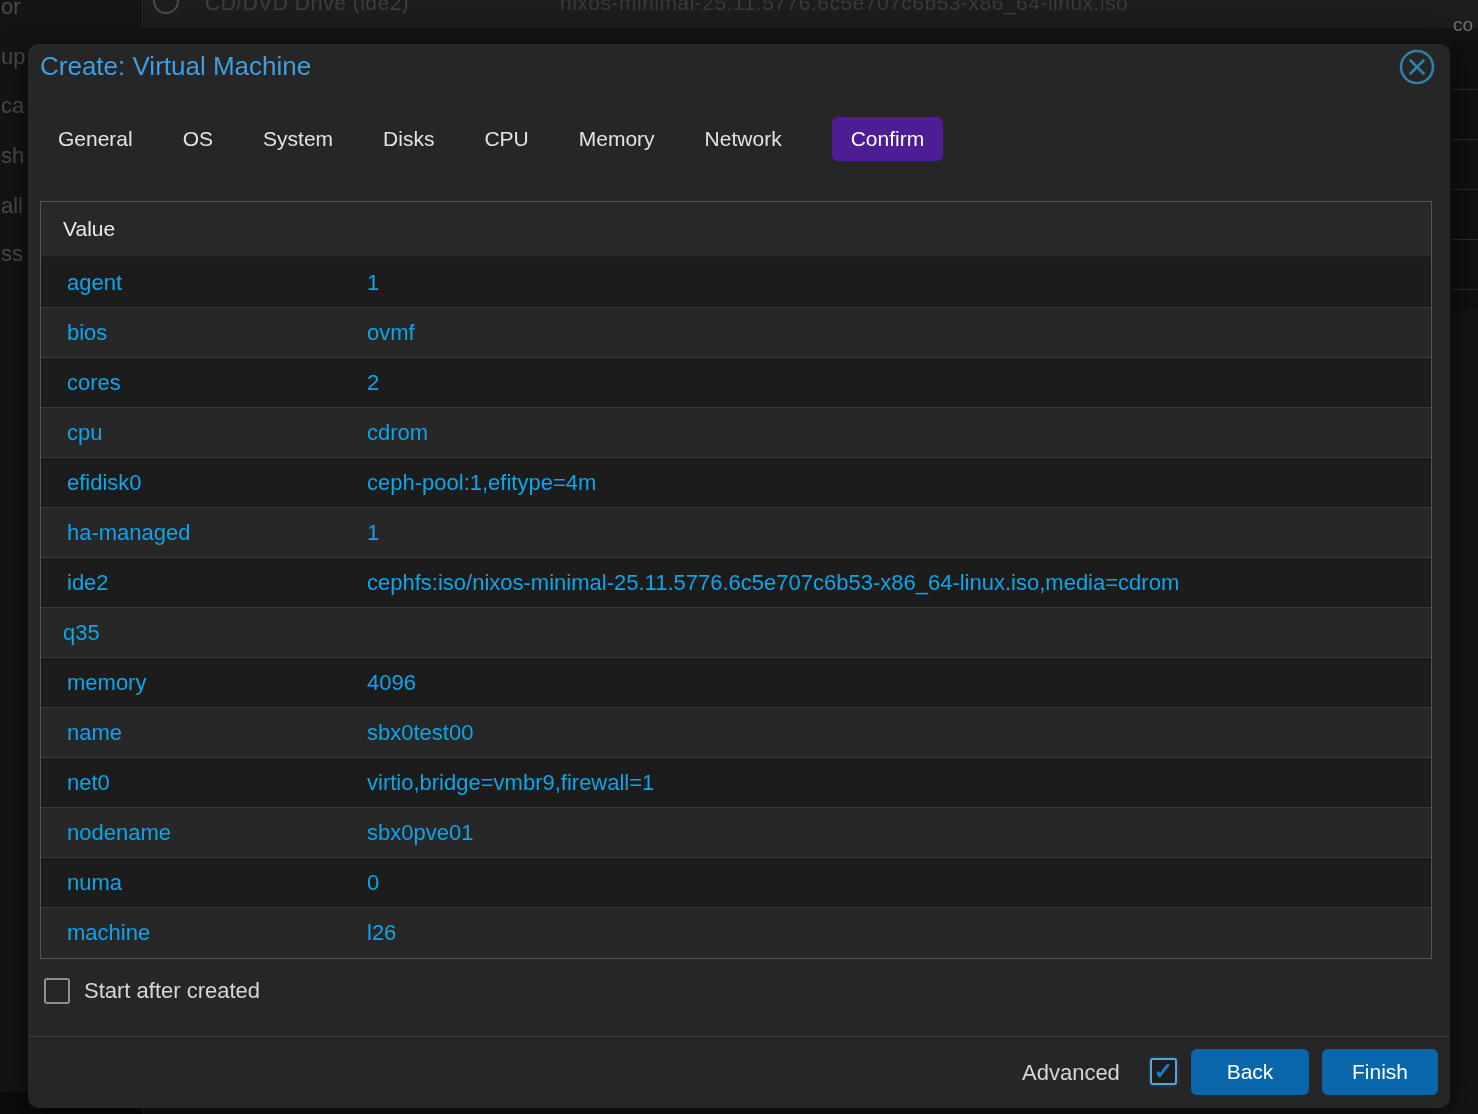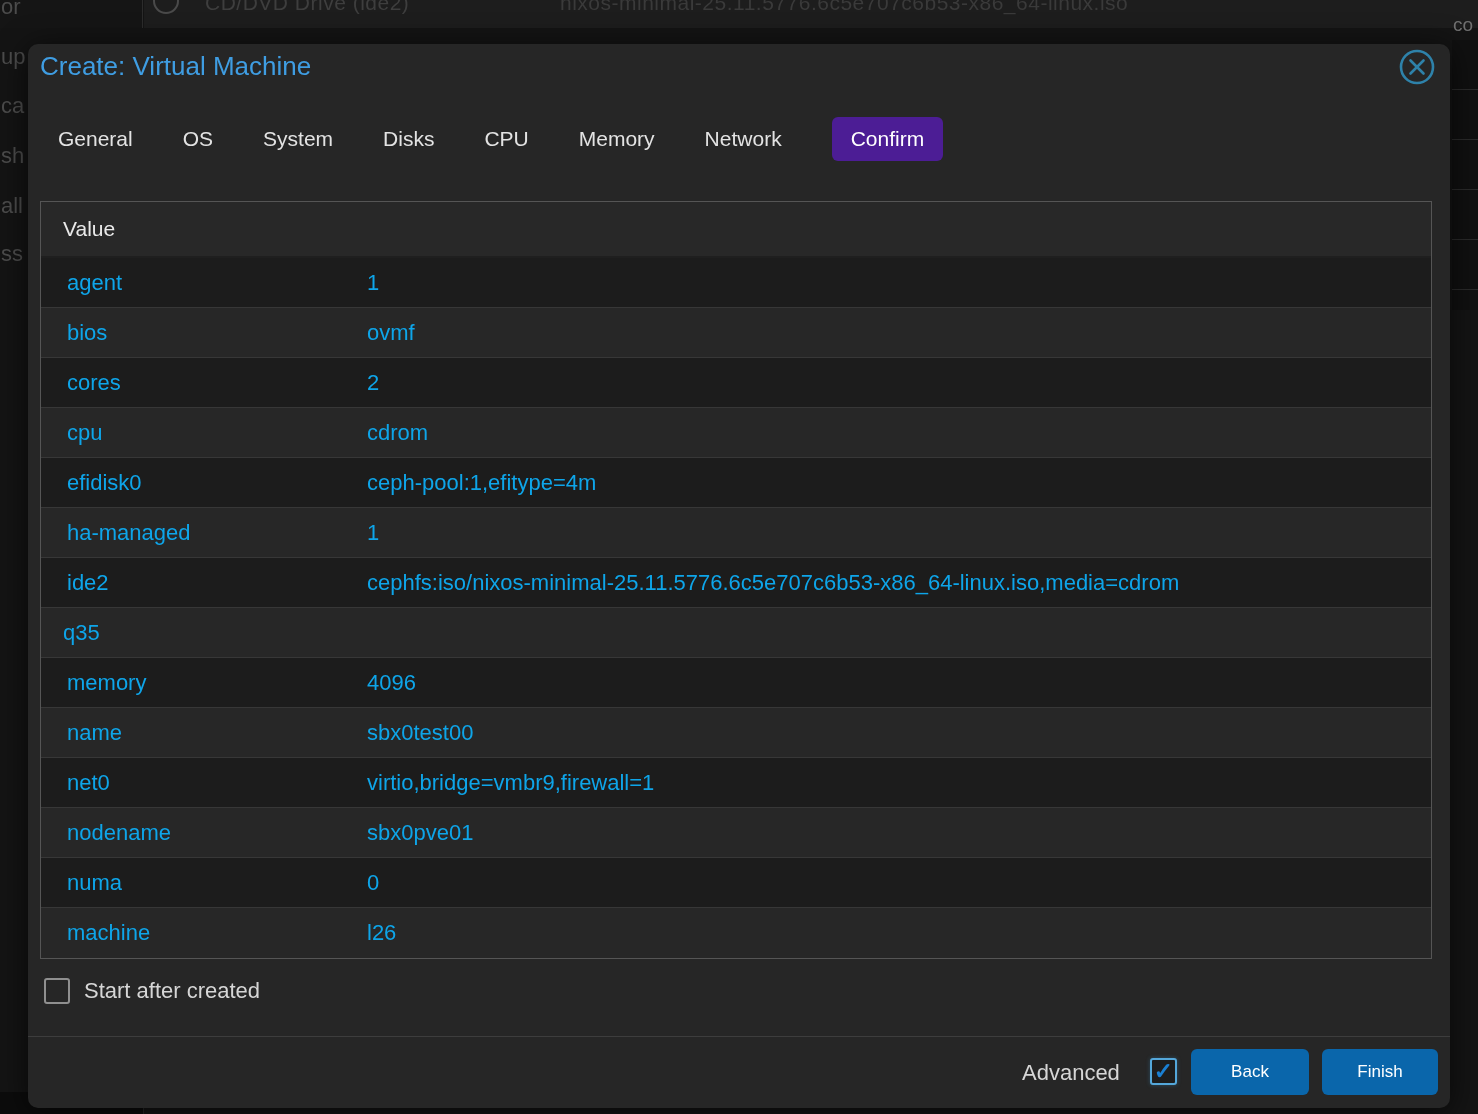--- a/index.html
+++ b/index.html
@@ -64,21 +64,21 @@
   .adv-label { position:absolute; left:994px; top:1016px; font-size:22px; color:#d6d6d6; }
   .adv-checkbox {
     position:absolute; left:1122px; top:1014px; width:27px; height:27px;
     border:2px solid #54a7da; border-radius:3px; background:#1d1d1d;
     display:flex; align-items:center; justify-content:center;
     box-shadow:0 0 4px rgba(60,150,210,.35);
   }
   .adv-checkbox .check { color:#1a7fd2; font-size:23px; font-weight:bold; line-height:1; }
   .btn {
     position:absolute; top:1005px; height:46px; border:none; border-radius:6px;
-    background:#0a66ab; color:#ffffff; font-size:17px; font-family:"Liberation Sans", sans-serif;
+    background:#0a66ab; color:#ffffff; font-size:21px; font-family:"Liberation Sans", sans-serif;
     cursor:pointer;
   }
   .btn-back { left:1163px; width:118px; }
   .btn-finish { left:1294px; width:116px; }
 </style>
 </head>
 <body>
 
 <div>
   <div class="bd-top-strip"></div>

